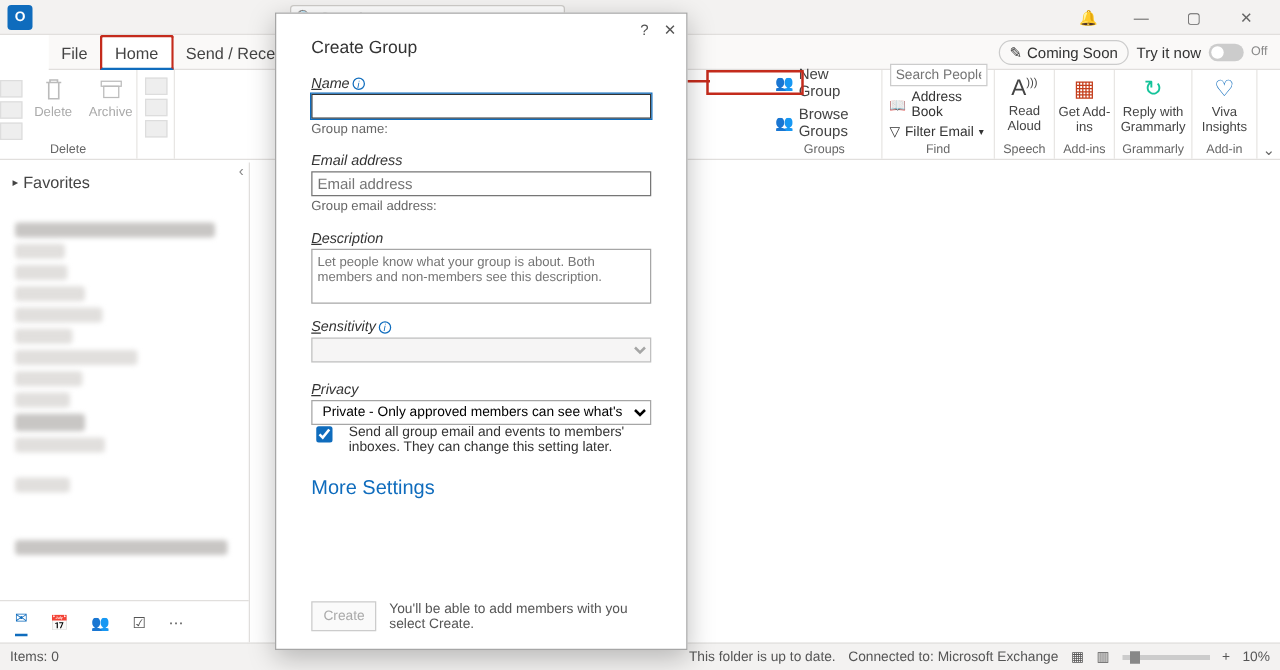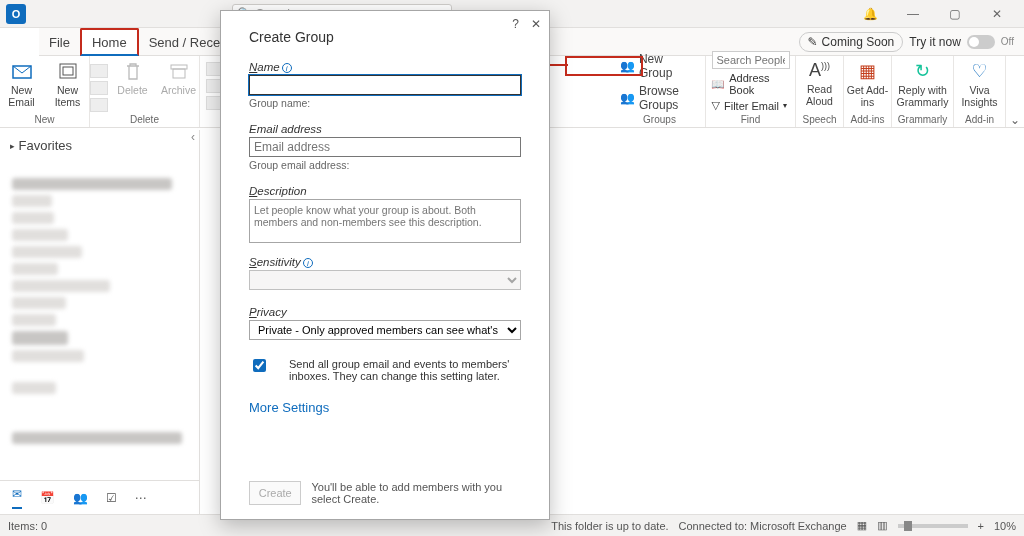--- a/index.html
+++ b/index.html
@@ -38,23 +38,23 @@
   .dialog { position:absolute; top:10px; left:220px; width:330px; height:510px; background:#fff; border:1px solid #a6a6a6; box-shadow:0 6px 20px rgba(0,0,0,0.25); padding:18px 28px 14px; z-index:20; }
   .dialog-hdr { position:absolute; top:6px; right:8px; display:flex; gap:12px; color:#555; }
   .d-title { font-size:14px; color:#333; margin-bottom:16px; }
   .d-label { font-size:11.5px; color:#333; margin-top:10px;font-style:italic; }
   .d-label .u { text-decoration:underline; }
   .d-input { width:100%; height:20px; border:1px solid #767676; padding:0 4px; font-size:12px; margin-top:2px; }
   .d-input.focus { outline:1px solid #0f6cbd; border:1.5px solid #333; }
   .d-help { font-size:10.5px; color:#666; margin-top:2px; }
   .d-textarea { width:100%; height:44px; border:1px solid #a6a6a6; padding:4px; font-size:10.5px; color:#888; resize:none; margin-top:2px; }
   .d-select { width:100%; height:20px; border:1px solid #a6a6a6; font-size:11px; padding:0 4px; margin-top:2px; background:#fff; }
-  .d-check-row { display:flex; gap:20px; margin-top:18px; font-size:11px; color:#333; }
+  .d-check-row { display:flex; gap:10px; font-size:11px; color:#333; }
   .d-check { width:13px; height:13px; accent-color:#0f6cbd; margin-top:1px; }
-  .d-link { color:#0f6cbd; font-size:13px; margin-top:18px; cursor:pointer; }
+  .d-link { color:#0f6cbd; font-size:16px; margin-top:18px; cursor:pointer; }
   .d-footer { position:absolute; bottom:14px; left:28px; right:28px; display:flex; align-items:center; gap:10px; }
   .d-create { border:1px solid #ccc; color:#aaa; background:#fafafa; width:62px; height:24px; font-size:11px; }
   .info-ic { display:inline-block; width:10px; height:10px; border:1px solid #0f6cbd; border-radius:50%; color:#0f6cbd; font-size:8px; text-align:center; line-height:9px; margin-left:2px; }
   .hl-newgroup { position:absolute; top:56px; left:565px; width:78px; height:20px; border:2px solid #c42b1c; z-index:5; }
   .arrow { position:absolute; top:64px; left:518px; width:50px; height:2px; background:#c42b1c; z-index:5; }
   .arrow::before { content:""; position:absolute; left:-6px; top:-4px; border:5px solid transparent; border-right:7px solid #c42b1c; }
   svg.icn { width:22px; height:22px; }
 </style>
 </head>
 <body>
@@ -84,39 +84,20 @@
         <span>✎</span>
         <span>Coming Soon</span>
       </div>
     <span>Try it now</span>
     <div class="toggle"></div>
     <span style="font-size:10px;color:#888;">Off</span>
   </div>
 </div>
 
 <div class="ribbon">
-  <div class="rgroup" style="width:90px;">
-    <div class="rbtns">
-      <div class="rbtn-big">
-        <svg class="icn">
-            <rect x="2" y="6" width="18" height="12" fill="none" stroke="#0f6cbd" stroke-width="1.5"></rect>
-            <path d="M2 6 L11 13 L20 6" fill="none" stroke="#0f6cbd"></path>
-          </svg>
-        <span>New Email</span>
-      </div>
-      <div class="rbtn-big">
-        <svg class="icn">
-            <rect x="3" y="4" width="16" height="14" fill="none" stroke="#555"></rect>
-            <rect x="6" y="7" width="10" height="8" fill="none" stroke="#555"></rect>
-          </svg>
-        <span>New Items</span>
-      </div>
-    </div>
-    <div class="rgroup-label">New</div>
-  </div>
   <div class="rgroup" style="width:110px;">
     <div class="rbtns">
       <div style="display:flex;flex-direction:column;gap:3px;padding-top:4px;">
         <div class="rsmall"></div>
         <div class="rsmall"></div>
         <div class="rsmall"></div>
       </div>
       <div class="rbtn-big" style="color:#aaa;">
         <svg class="icn">
             <path d="M5 6 H17 M8 6 V4 H14 V6 M7 6 V19 H15 V6" fill="none" stroke="#bbb" stroke-width="1.3"></path>

